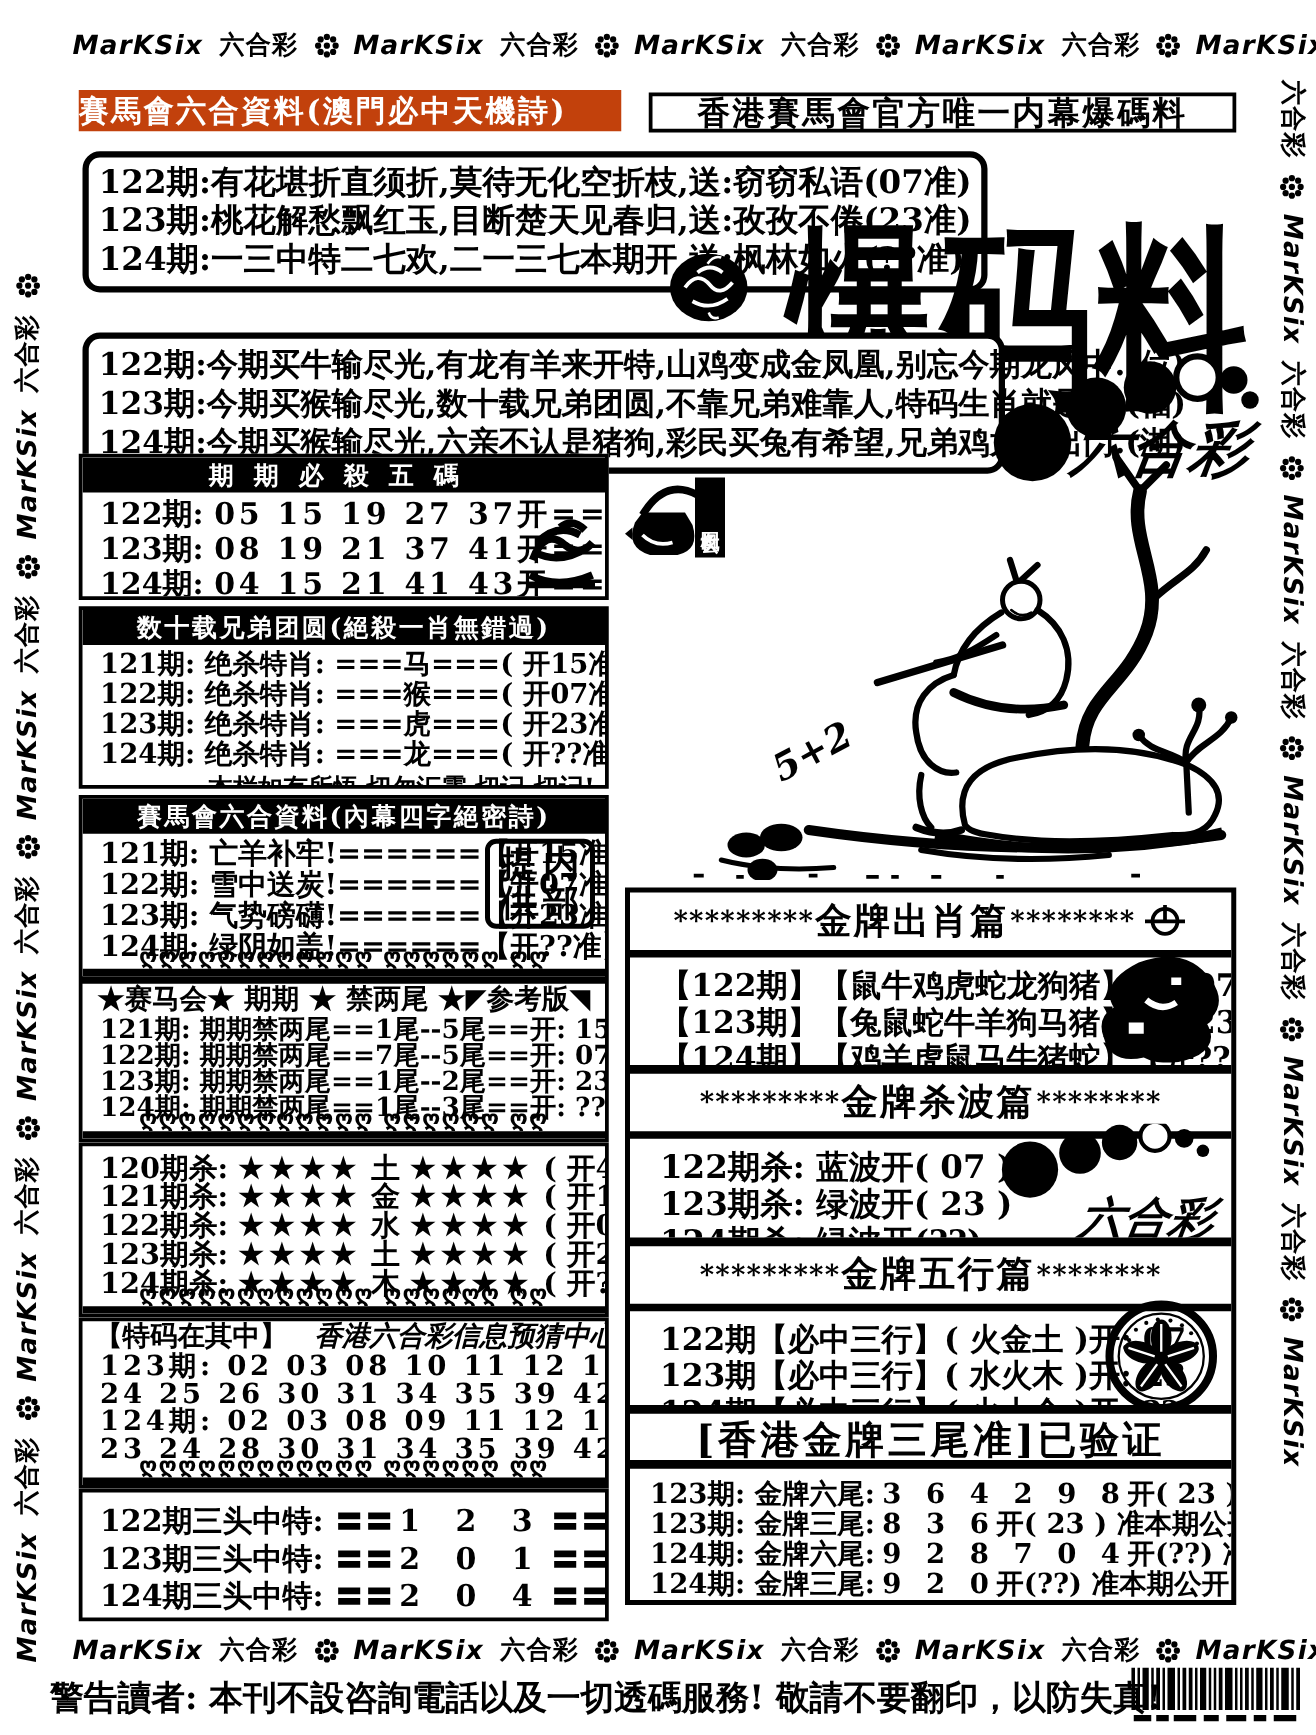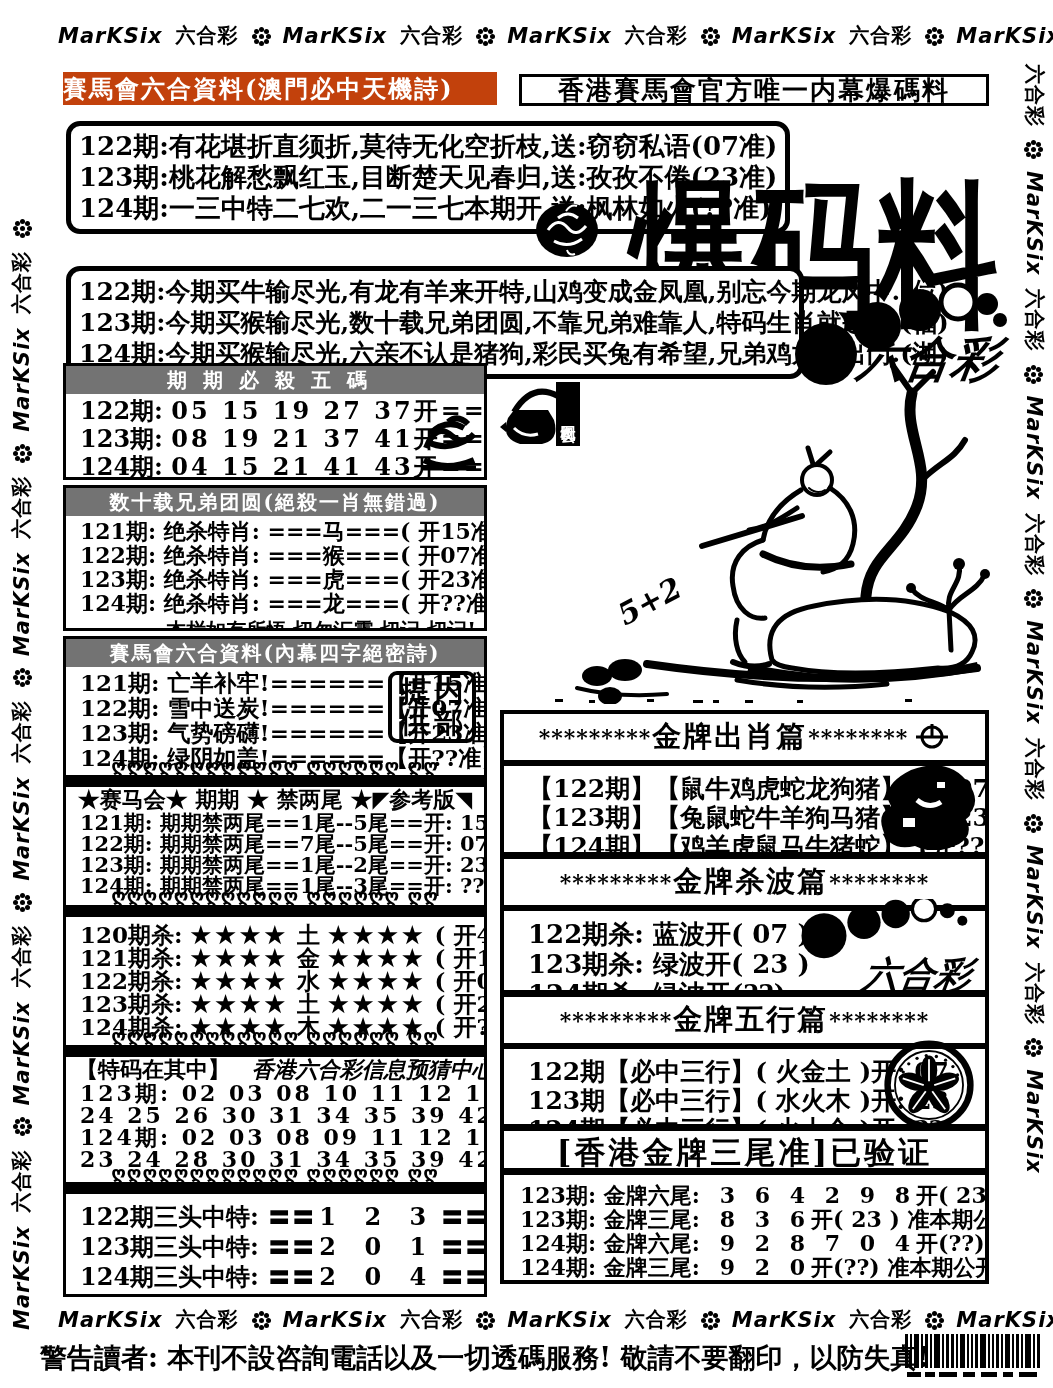--- a/index.html
+++ b/index.html
@@ -19,37 +19,37 @@
 
 .blackbar{background:#c2410c;color:#fff;font-weight:bold;display:flex;align-items:center;justify-content:flex-start;letter-spacing:2px}
 .outbox{border:3px solid #000;display:flex;align-items:center;justify-content:center;font-weight:bold}
 .poembox{border:5px solid #000;border-radius:14px;padding:5px 8px;font-weight:bold;background:#fff}
 .poembox .ln{font-size:26px;line-height:31px;white-space:nowrap}
 .bigtitle{font-size:122px;font-weight:bold;letter-spacing:2px;transform:scaleY(1.28);transform-origin:top center;white-space:nowrap}
 .script{font-style:italic;font-weight:bold;transform:skewX(-8deg);white-space:nowrap}
 
 .lcol{position:absolute;left:63px;top:363px;width:424px}
 .lbox{border:3px solid #000;background:#fff;overflow:hidden;position:relative}
-.lhead{background:#737373;color:#fff;font-weight:bold;text-align:center;font-size:20px;line-height:28px;letter-spacing:2px;white-space:nowrap}
+.lhead{background:#000000;color:#fff;font-weight:bold;text-align:center;font-size:20px;line-height:28px;letter-spacing:2px;white-space:nowrap}
 .lrows{padding:3px 2px 2px 14px;font-weight:bold;white-space:nowrap}
 .orn{font-family:"DejaVu Sans","Liberation Sans",sans-serif;font-weight:bold;text-align:center;font-size:18px;line-height:19px;letter-spacing:1px;border-bottom:6px solid #000;overflow:hidden;white-space:nowrap}
 .note{font-weight:bold;text-align:right;padding-right:8px}
 .stampbox{position:absolute;right:8px;top:32px;border:4px solid #000;border-radius:9px;width:88px;padding:1px 6px;
   display:grid;grid-template-columns:1fr 1fr;font-size:29px;font-weight:bold;text-align:center;line-height:31px}
 
 .rcol{position:absolute;left:500px;top:710px;width:489px;border:4px solid #000;background:#fff}
 .rsec{position:relative;overflow:hidden}
 .rsec+.rsec{border-top:7px solid #000}
 .rhead{display:flex;justify-content:center;align-items:center;font-weight:bold;border-bottom:6px solid #000;padding:3px 0;white-space:nowrap}
 .rhead .ast{font-size:22px;letter-spacing:1px}
 .rhead .ttl{font-size:29px;letter-spacing:2px;margin:0 1px}
 .rrows{padding:8px 0 6px 24px;font-size:26px;font-weight:bold;line-height:30px;white-space:nowrap}
 .vband{font-size:31px;font-weight:bold;text-align:center;line-height:42px;letter-spacing:3px}
 .trow{display:flex;font-size:22px;font-weight:bold;line-height:24px;white-space:nowrap}
-.trow .n{letter-spacing:6px;margin-left:20px}
+.trow .n{letter-spacing:6px;margin-left:6px}
 .trow .right{margin-left:auto;padding-right:6px}
 
 .star{letter-spacing:4px}
 .bars{font-weight:bold}
 .digits{letter-spacing:10px;margin:0 4px}
 .wide{letter-spacing:3px}
 </style>
 </head>
 <body>
 

